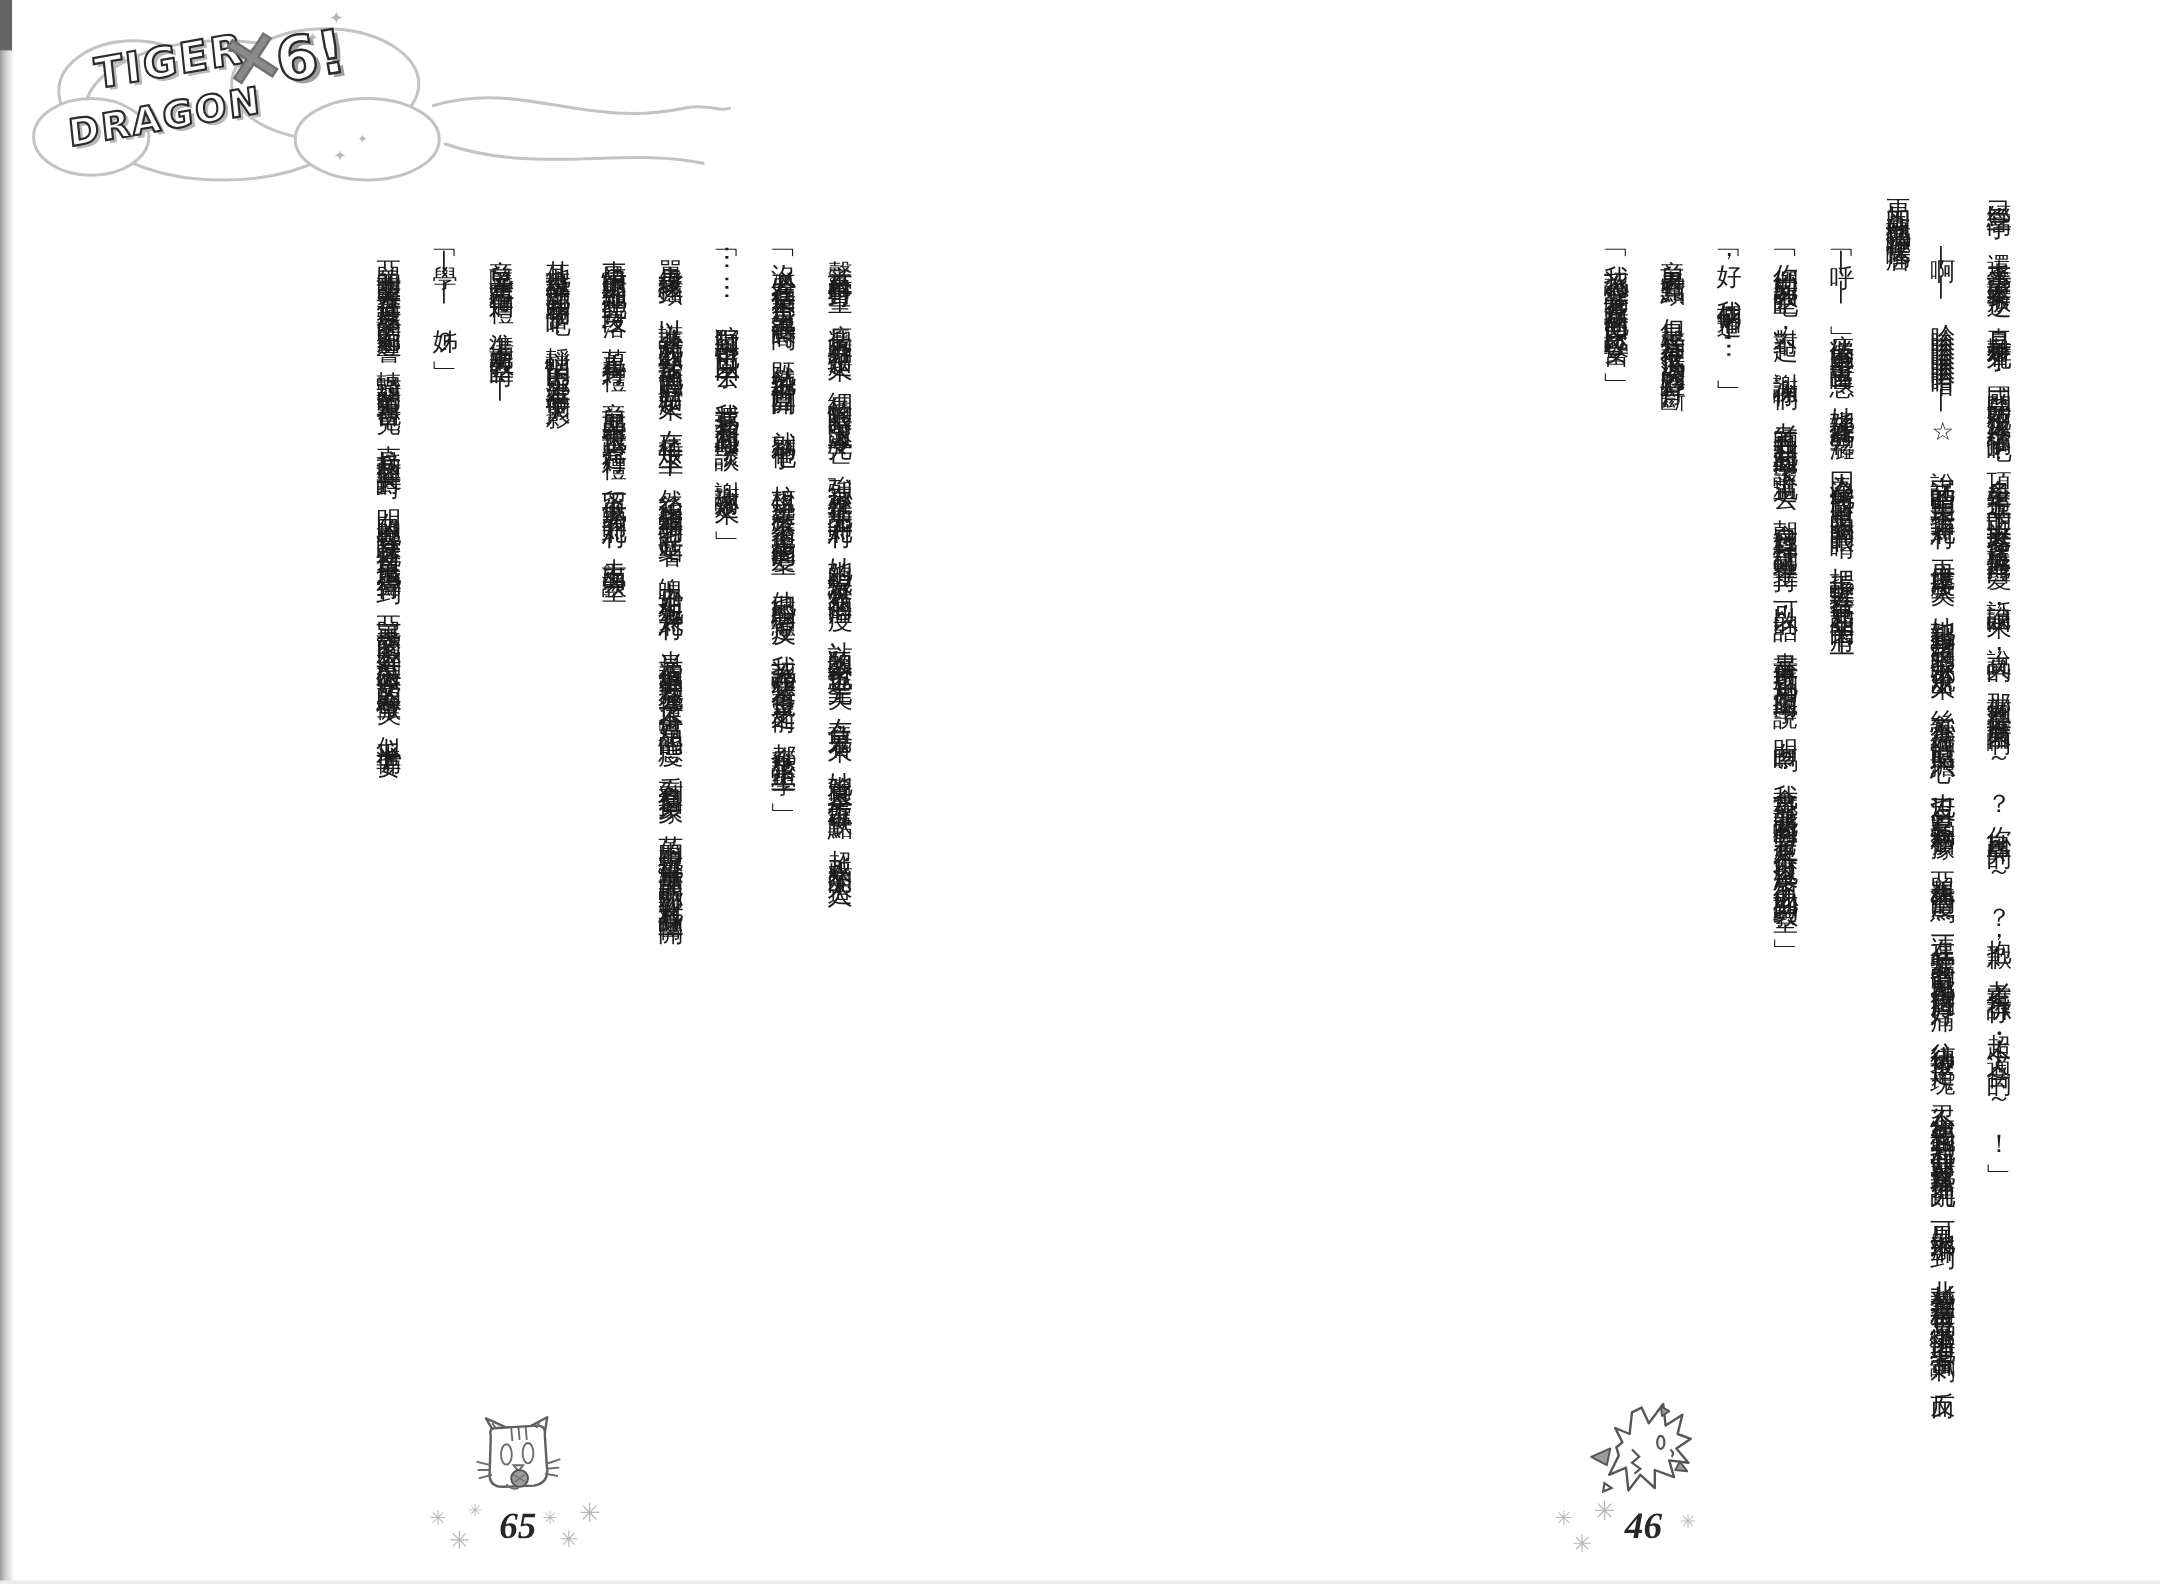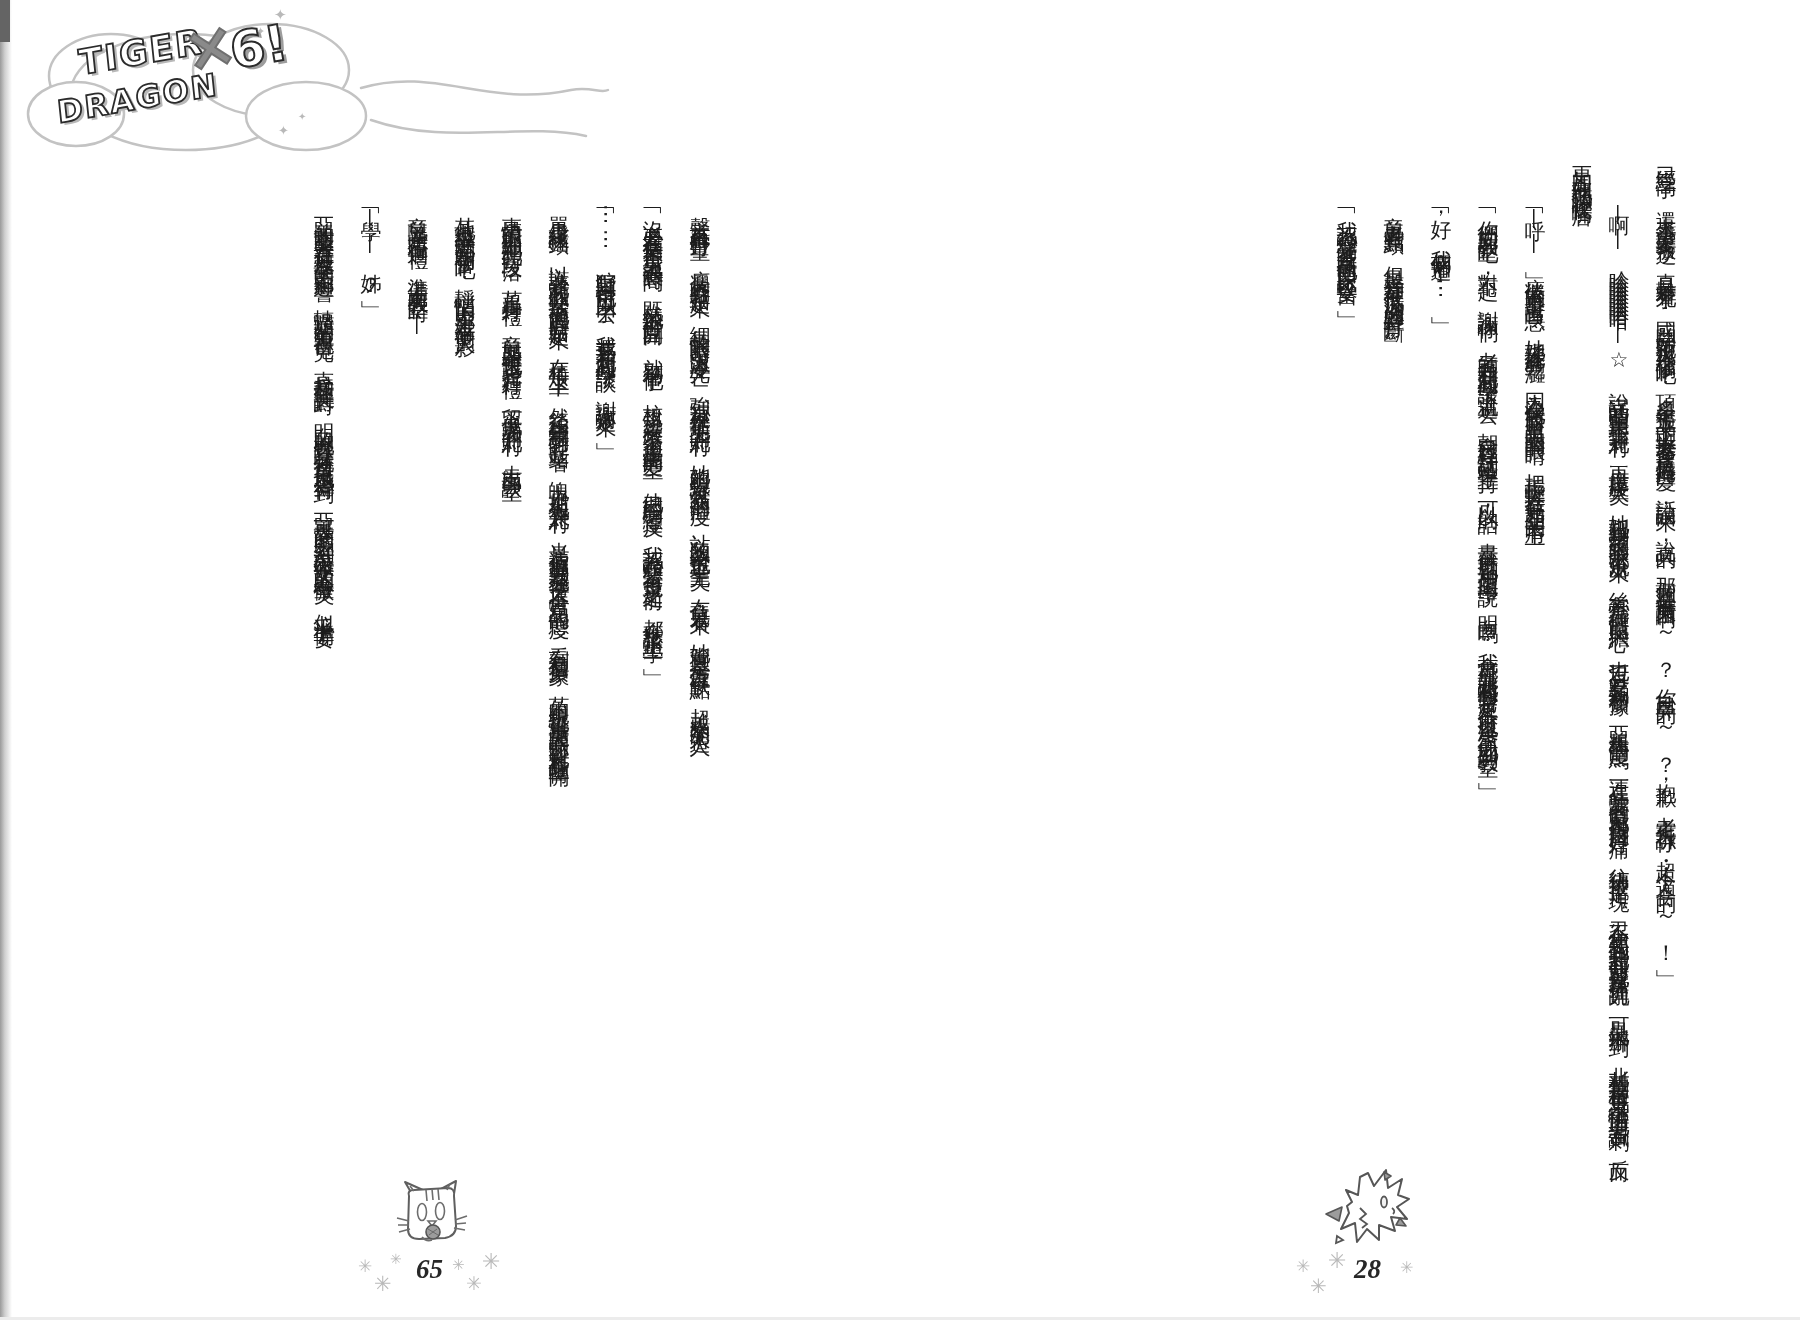--- a/index.html
+++ b/index.html
@@ -49,21 +49,21 @@
   .vtext p{margin:0;margin-block-end:10px;}
   .vtext p.indent{text-indent:50px;}
   #text-page-right{left:1020px;top:150px;width:664px;height:1002px;}
   #text-page-left {left:70px; top:150px;width:648px;height:1002px;}
   
   .footer{position:absolute;}
   #footer-left{left:340px;top:1172px;width:180px;height:120px;}
   #footer-right{left:1288px;top:1162px;width:170px;height:130px;}
   .page-number{
     position:absolute;font-family:"Liberation Serif",serif;font-style:italic;
-    font-weight:700;font-size:27px;color:#272727;
+    font-weight:700;font-size:31px;color:#272727;
   }
   #footer-left .page-number{left:76px;top:82px;}
   #footer-right .page-number{left:66px;top:92px;}
   .mascot{position:absolute;}
 </style>
 </head>
 <body>
 
 <div class="scan-edge-left"></div>
 <div class="scan-edge-left-top"></div>
@@ -158,14 +158,14 @@
       <path d="M38,42 L44,48 L38,53 L45,58 L40,62"></path>
       <ellipse cx="62" cy="36" rx="3" ry="5.5" fill="#f2f2f2"></ellipse>
       <path d="M70,42 Q74,45 71,48"></path>
       <path d="M15,70 L21,74 L14,77 Z"></path>
     </g>
   </svg>
   <span class="sparkle" style="left:8px;top:96px;font-size:17px;">✳</span>
   <span class="sparkle" style="left:22px;top:114px;font-size:20px;">✳</span>
   <span class="sparkle" style="left:40px;top:88px;font-size:22px;">✳</span>
   <span class="sparkle" style="left:112px;top:98px;font-size:16px;">✳</span>
-  <span class="page-number">28</span>
+  <span class="page-number">46</span>
 </div>
 
 </body></html>

